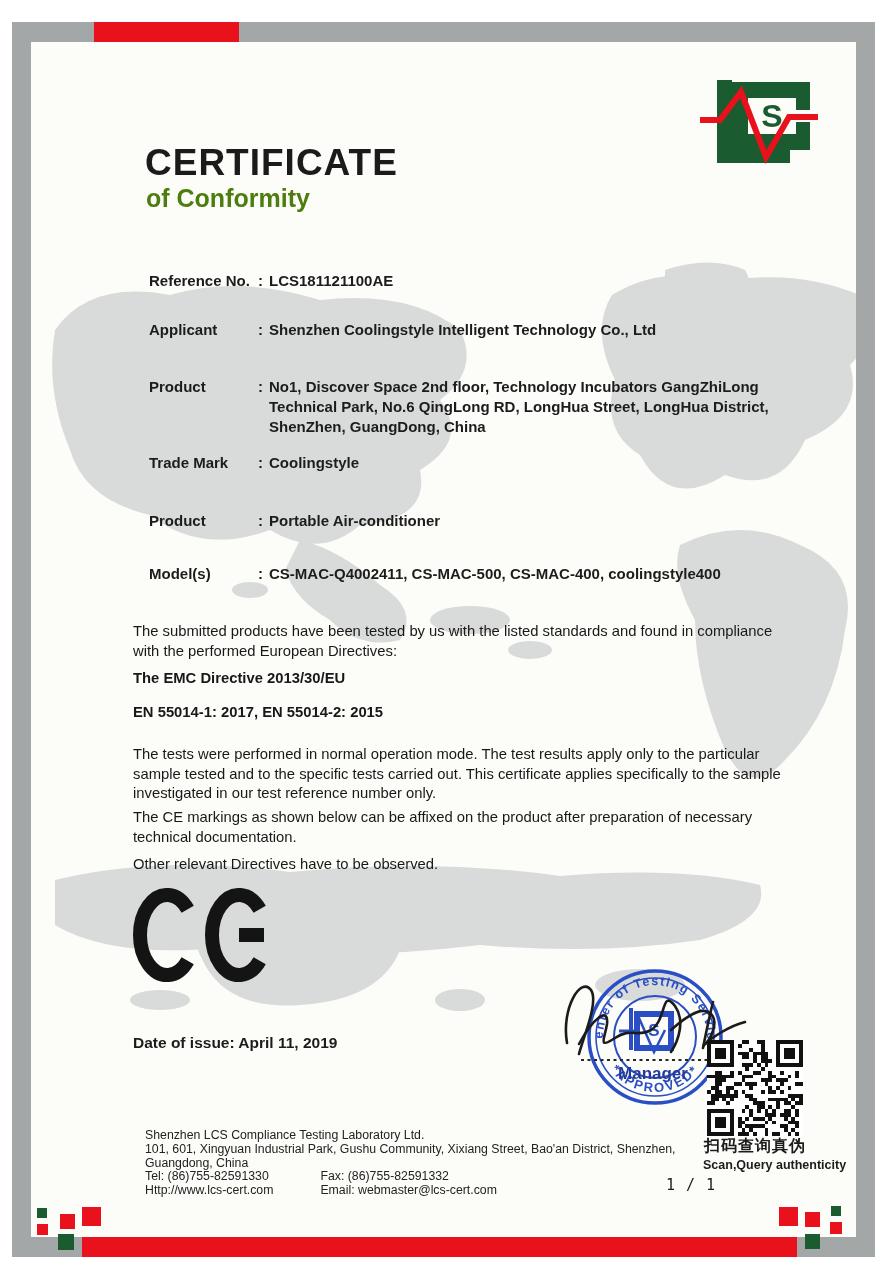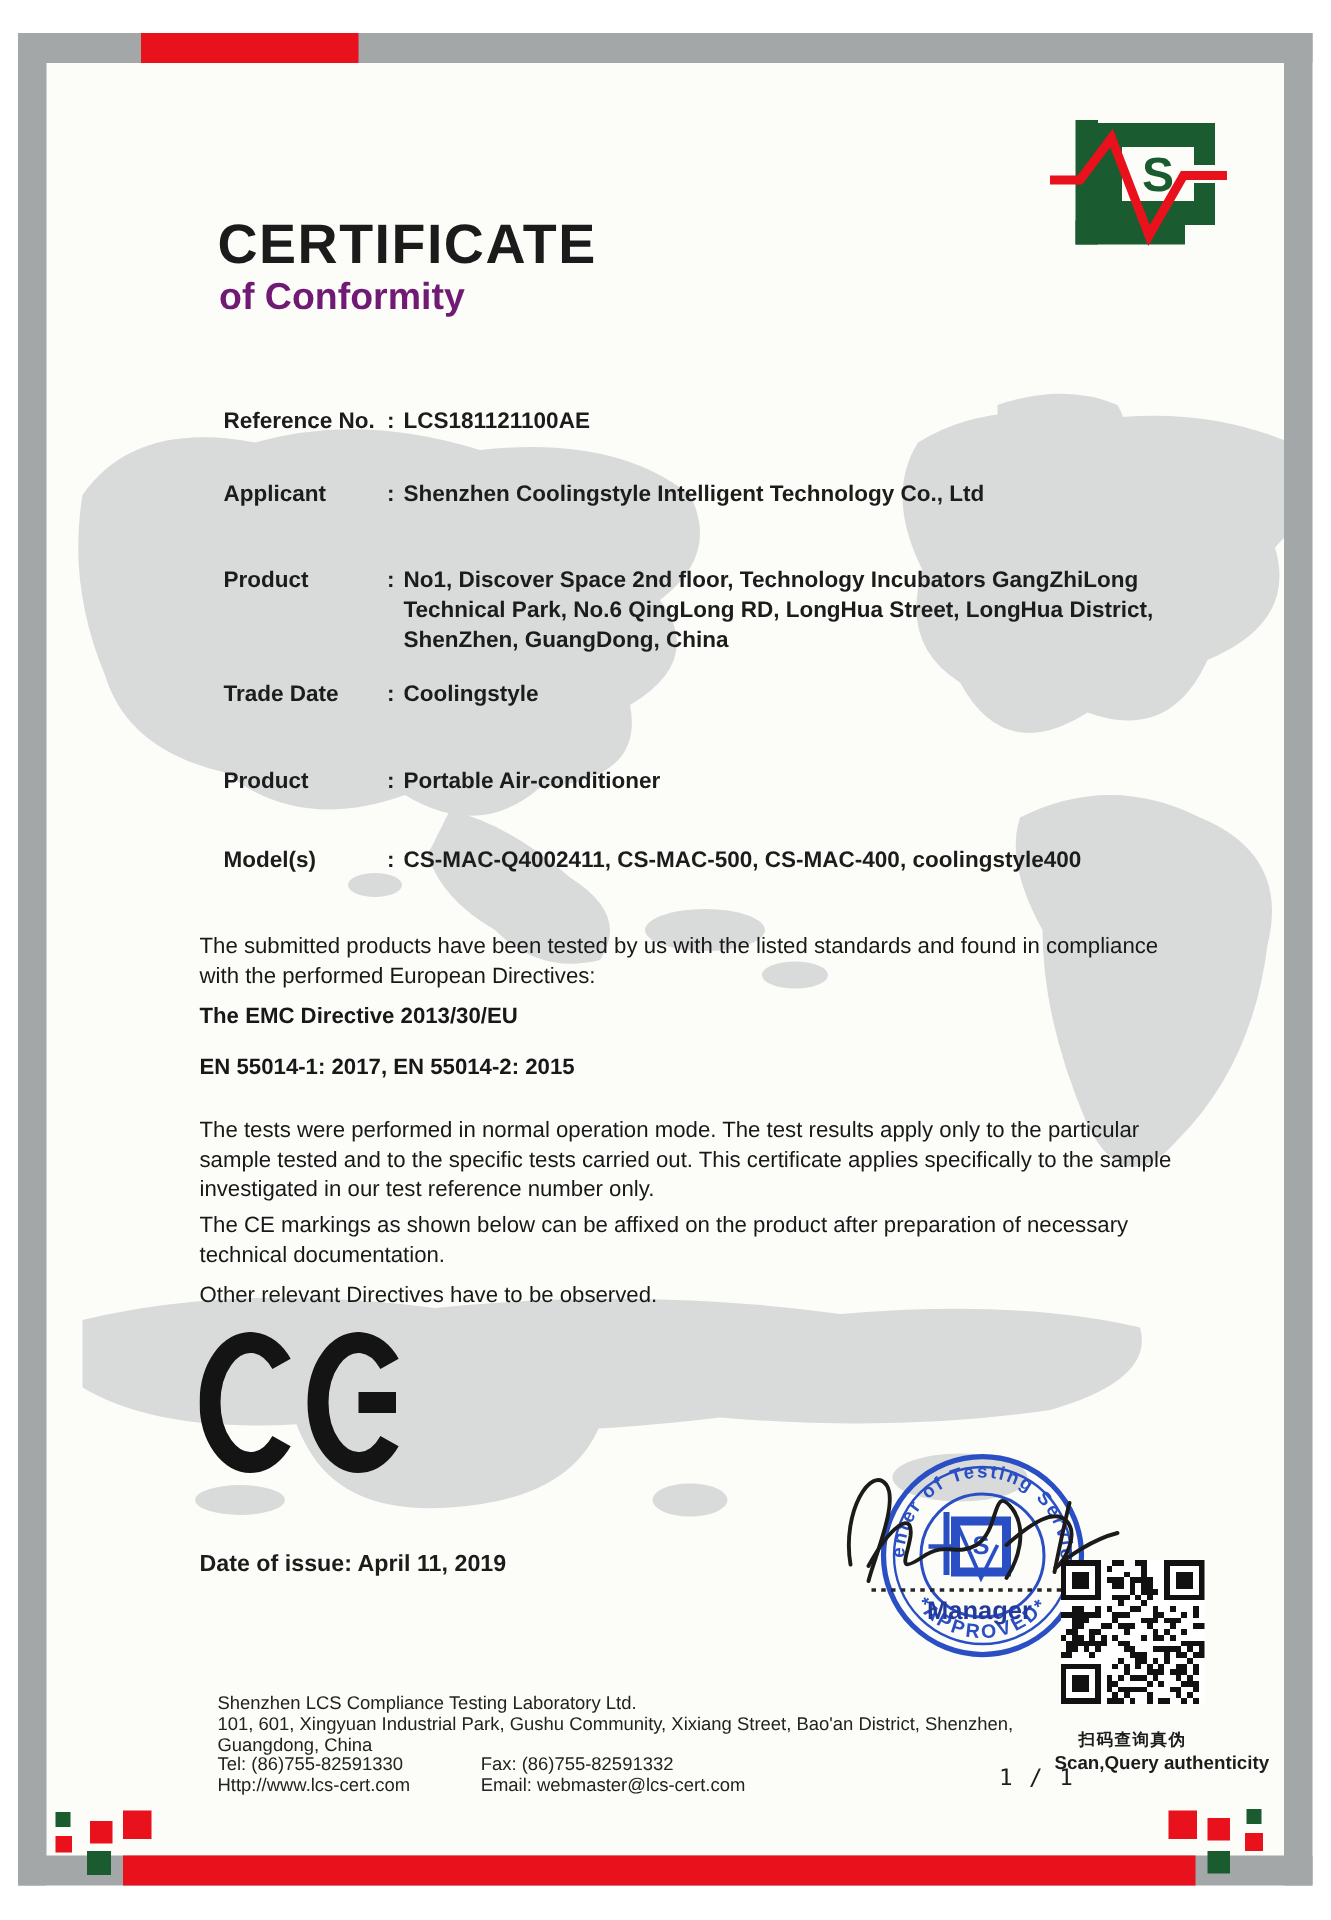--- a/index.html
+++ b/index.html
@@ -13,33 +13,33 @@
   
   .frame-top    { position:absolute; left:12px;  top:22px;   width:863px; height:20px; background:#a3a7a8; }
   .frame-bottom { position:absolute; left:12px;  top:1237px; width:863px; height:20px; background:#a3a7a8; }
   .frame-left   { position:absolute; left:12px;  top:22px;   width:19px;  height:1235px; background:#a3a7a8; }
   .frame-right  { position:absolute; left:856px; top:22px;   width:19px;  height:1235px; background:#a3a7a8; }
   .red-top      { position:absolute; left:94px;  top:22px;   width:145px; height:20px; background:#e8111c; }
   .red-bottom   { position:absolute; left:82px;  top:1237px; width:715px; height:20px; background:#e8111c; }
   .sq { position:absolute; }
   
   .title   { position:absolute; left:145px; top:142px; font-size:37px; font-weight:bold; letter-spacing:1px; color:#1b1b1b; }
-  .subtitle{ position:absolute; left:146px; top:184px; font-size:25px; font-weight:bold; color:#701a75; }
+  .subtitle{ position:absolute; left:146px; top:184px; font-size:25px; font-weight:bold; color:#4d7c0f; }
   .field { position:absolute; left:135px; width:650px; display:flex; font-size:15px; font-weight:bold; line-height:20px;margin-left:14px; }
   .field .lbl { width:105px; flex:0 0 105px; }
   .field .col { width:13px; flex:0 0 13px; text-align:center; }
   .field .val { flex:1; padding-left:2px; max-width:530px; }
   .para { position:absolute; left:133px; width:652px; font-size:14.8px; line-height:19.5px; color:#181818; }
   .para.bold { font-weight:bold; }
   .date-issue { position:absolute; left:133px; top:1034px; font-size:15.5px; font-weight:bold; }
   .footer { position:absolute; left:145px; top:1129px; font-size:12.3px; line-height:13.8px; color:#222; }
   .footer .cols span.c1 { display:inline-block; width:172px; }
   .page-num { position:absolute; left:666px; top:1176px; font-family:"DejaVu Sans Mono", monospace; font-size:15px; font-weight:normal; letter-spacing:1px; }
   .qr-wrap { position:absolute; left:703px; top:1040px; width:104px; text-align:center; }
-  .qr-cn { font-size:11px; font-weight:bold; margin-top:16px; letter-spacing:1px; }
+  .qr-cn { font-size:16px; font-weight:bold; margin-top:0; letter-spacing:1px; }
   .qr-en { font-size:12.5px; font-weight:bold; margin-top:1px; white-space:nowrap; }
   svg { display:block; }
   .abs { position:absolute; }
 </style>
 </head>
 <body>
 
 <div class="page">
   <div class="paper"></div>
 
@@ -100,21 +100,21 @@
     <span class="lbl">Applicant</span>
     <span class="col">:</span>
     <span class="val">Shenzhen Coolingstyle Intelligent Technology Co., Ltd</span>
   </div>
   <div class="field" style="top:377px">
     <span class="lbl">Product</span>
     <span class="col">:</span>
     <span class="val" style="max-width:520px">No1, Discover Space 2nd floor, Technology Incubators GangZhiLong Technical Park, No.6 QingLong RD, LongHua Street, LongHua District, ShenZhen, GuangDong, China</span>
   </div>
   <div class="field" style="top:453px">
-    <span class="lbl">Trade Date</span>
+    <span class="lbl">Trade Mark</span>
     <span class="col">:</span>
     <span class="val">Coolingstyle</span>
   </div>
   <div class="field" style="top:511px">
     <span class="lbl">Product</span>
     <span class="col">:</span>
     <span class="val">Portable Air-conditioner</span>
   </div>
   <div class="field" style="top:564px">
     <span class="lbl">Model(s)</span>

